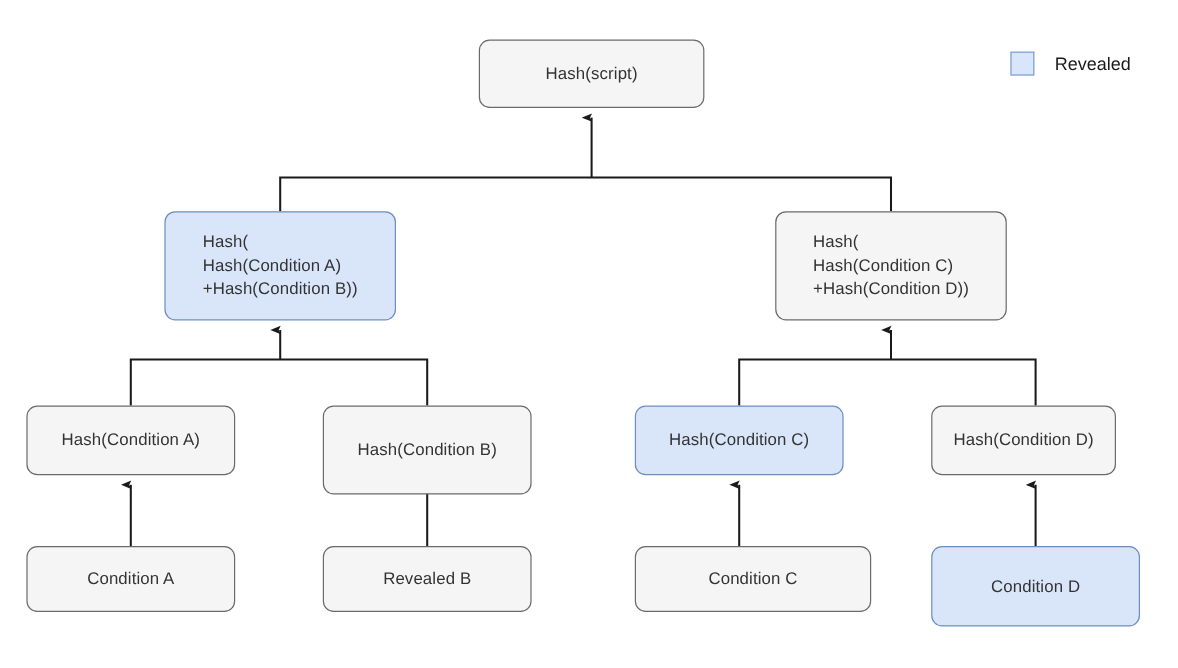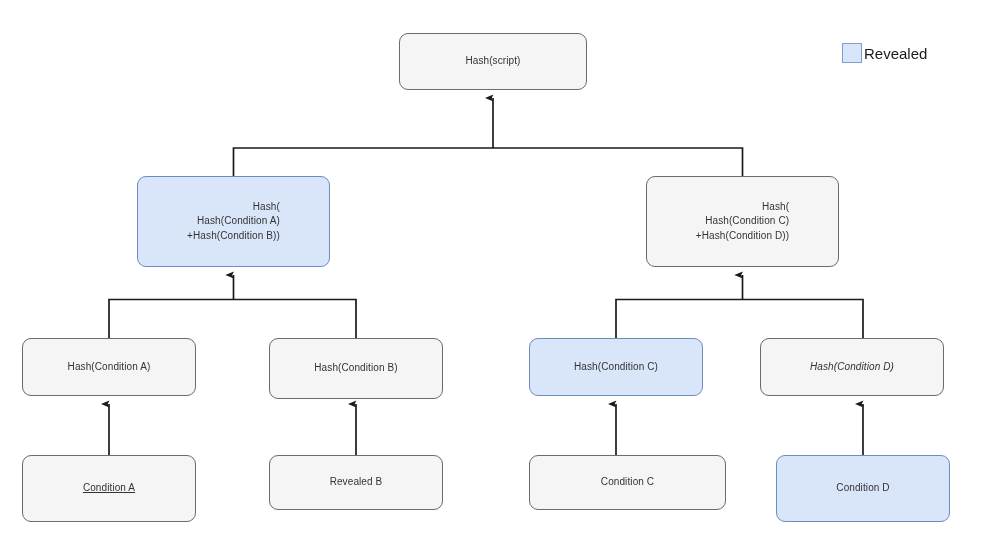--- a/index.html
+++ b/index.html
@@ -29,40 +29,40 @@
     height: 557px;
     pointer-events: none;
   }
   .node {
     position: absolute;
     box-sizing: border-box;
     border-radius: 9px;
     display: flex;
     align-items: center;
     justify-content: center;
-    text-align: right;
-    font-size: 10px;
+    text-align: left;
+    font-size: 14px;
     line-height: 1.42;
     color: #333333;
     white-space: pre-line;
     letter-spacing: 0.1px;
   }
   .node.plain {
     background: #f5f5f5;
     border: 1.4px solid #6b6b6b;
   }
   .node.revealed {
     background: #d9e6fa;
     border: 1.4px solid #6c8ebf;
   }
   #legend {
     position: absolute;
     display: flex;
     align-items: center;
-    gap: 2px;
+    gap: 17px;
   }
   #legend-swatch {
     width: 20px;
     height: 20px;
     box-sizing: border-box;
     background: #d9e6fa;
     border: 1.6px solid #7b9fd0;
   }
   #legend-label {
     font-size: 15px;
@@ -115,24 +115,24 @@
 
   <div id="node-layer">
       <div class="node plain" style="left: 399px; top: 33px; width: 188px; height: 57px;">Hash(script)</div>
       <div class="node revealed" style="left: 137px; top: 176px; width: 193px; height: 91px;">Hash(
 Hash(Condition A)
 +Hash(Condition B))</div>
       <div class="node plain" style="left: 646px; top: 176px; width: 193px; height: 91px;">Hash(
 Hash(Condition C)
 +Hash(Condition D))</div>
       <div class="node plain" style="left: 22px; top: 338px; width: 174px; height: 58px;">Hash(Condition A)</div>
-      <div class="node plain" style="left: 269px; top: 338px; width: 174px; height: 61px;">Hash(Condition B)</div>
+      <div class="node plain" style="left: 269px; top: 338px; width: 174px; height: 74px;">Hash(Condition B)</div>
       <div class="node revealed" style="left: 529px; top: 338px; width: 174px; height: 58px;">Hash(Condition C)</div>
-      <div class="node plain" style="left: 760px; top: 338px; width: 184px; height: 58px; font-style: italic;">Hash(Condition D)</div>
-      <div class="node plain" style="left: 22px; top: 455px; width: 174px; height: 67px; text-decoration: underline;">Condition A</div>
+      <div class="node plain" style="left: 776px; top: 338px; width: 154px; height: 58px;">Hash(Condition D)</div>
+      <div class="node plain" style="left: 22px; top: 455px; width: 174px; height: 55px;">Condition A</div>
       <div class="node plain" style="left: 269px; top: 455px; width: 174px; height: 55px;">Revealed B</div>
       <div class="node plain" style="left: 529px; top: 455px; width: 197px; height: 55px;">Condition C</div>
       <div class="node revealed" style="left: 776px; top: 455px; width: 174px; height: 67px;">Condition D</div>
     </div>
 
   <div id="legend" style="left: 842px; top: 43px;">
     <span id="legend-swatch"></span>
     <span id="legend-label">Revealed</span>
   </div>
 

